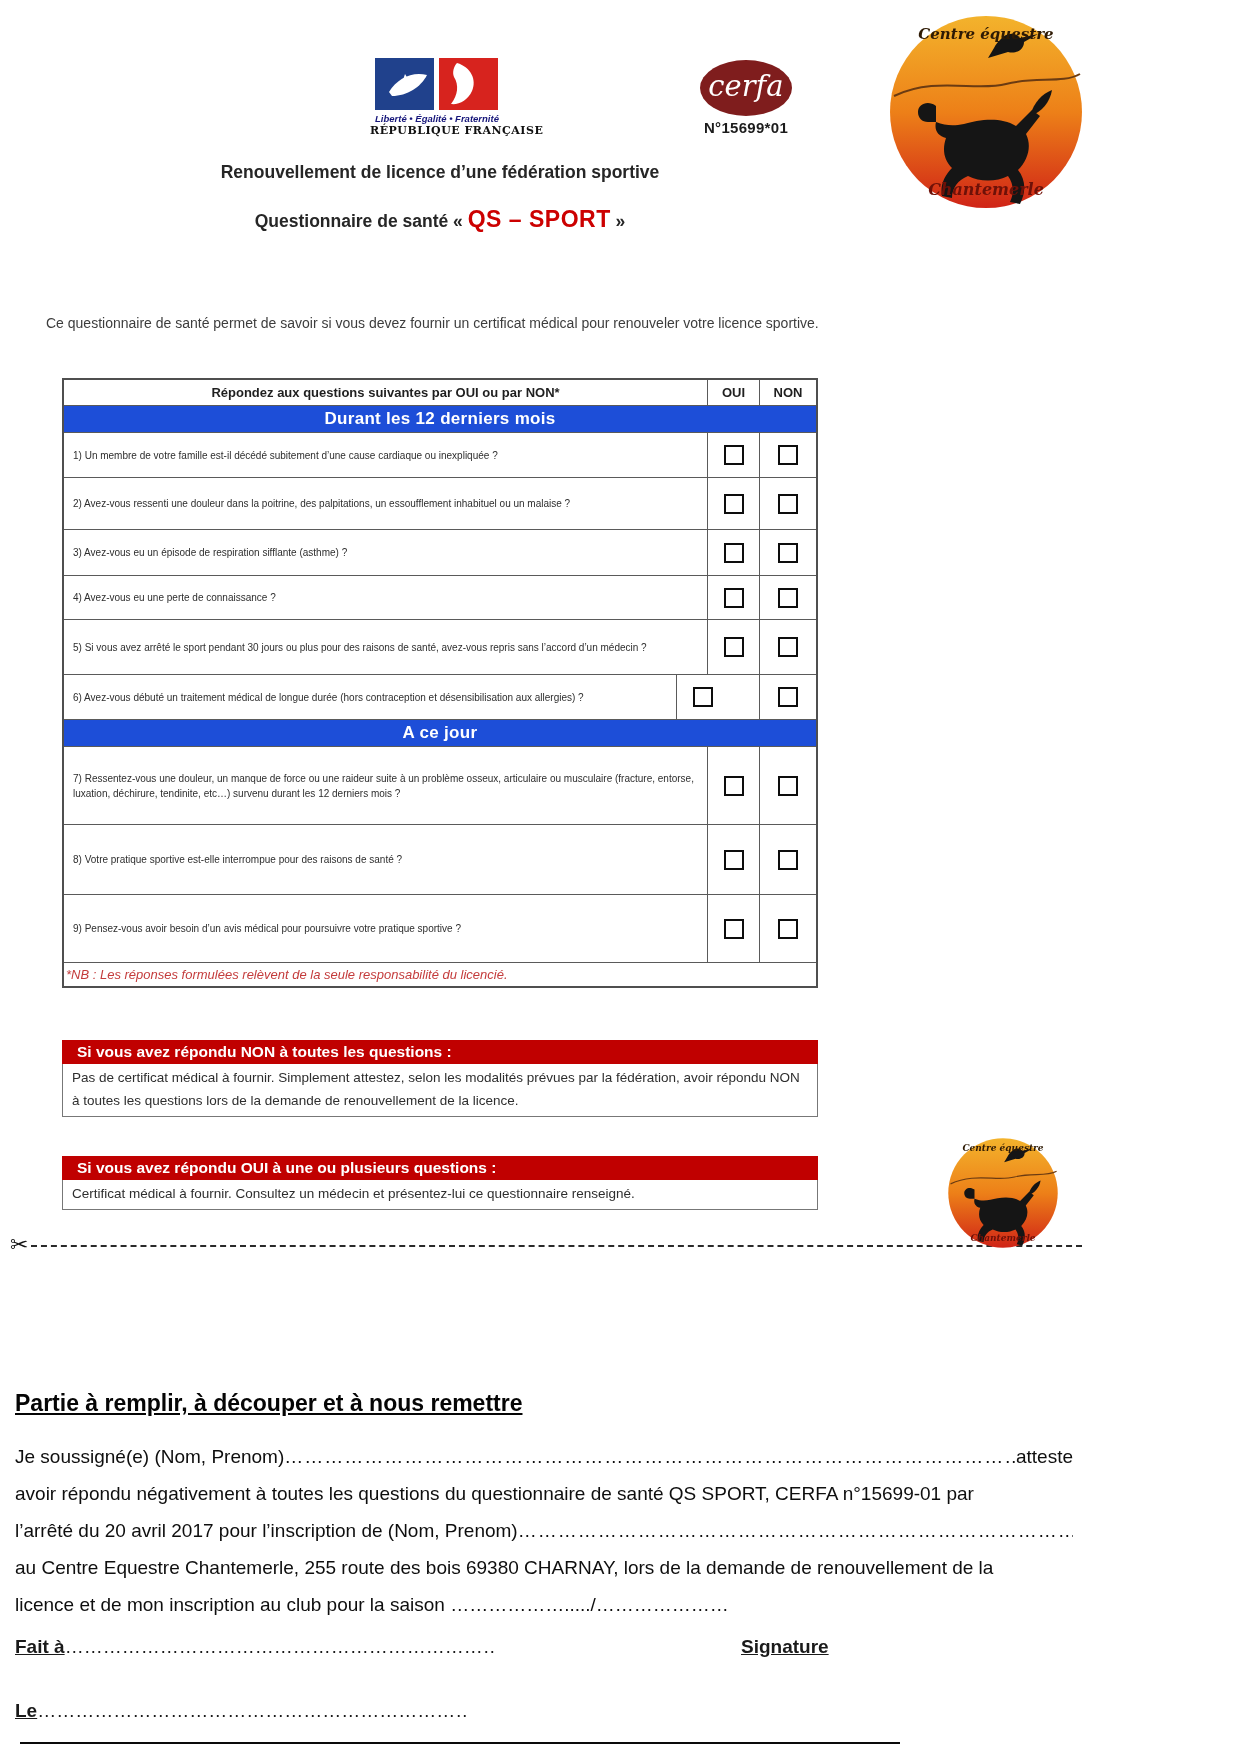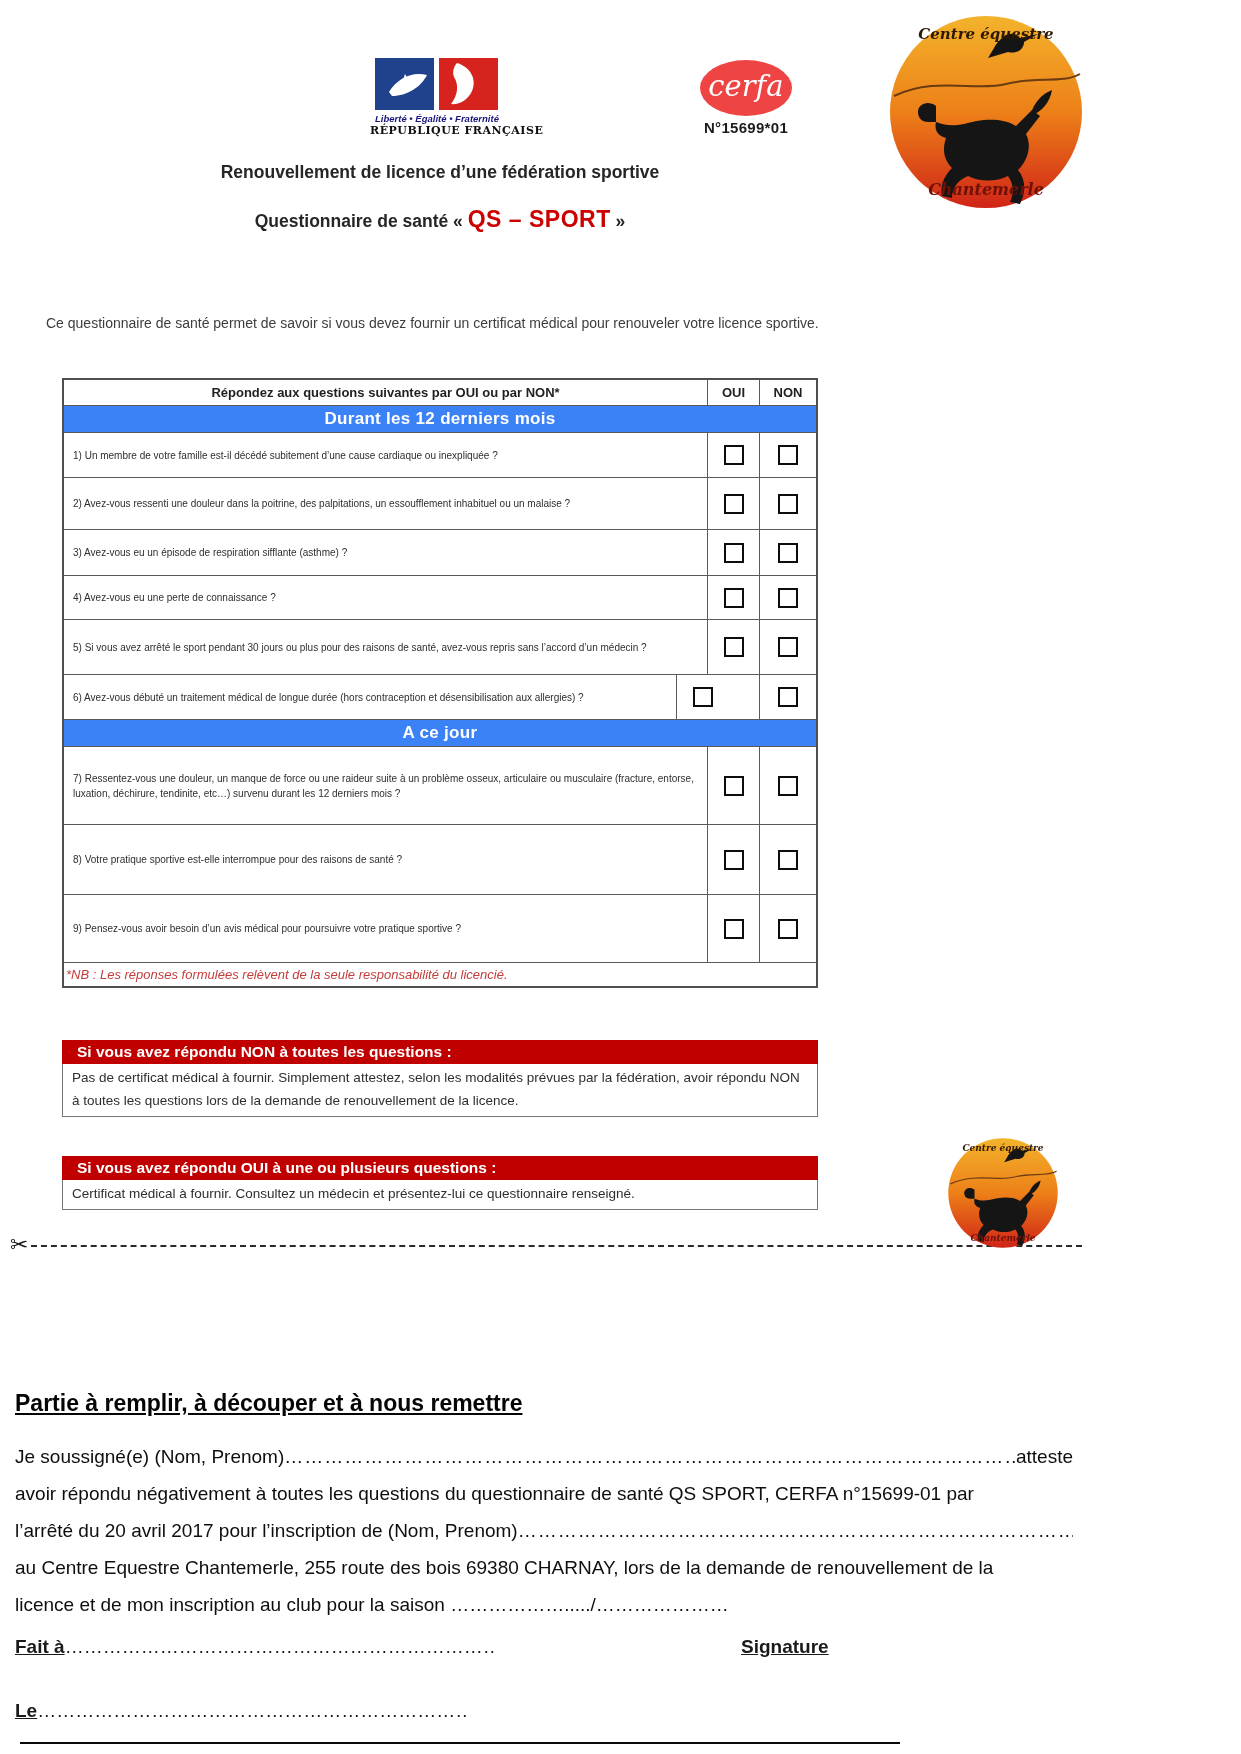--- a/index.html
+++ b/index.html
@@ -8,21 +8,21 @@
 
   
   .gov{position:absolute;left:370px;top:58px;width:134px;text-align:center;}
   .gov svg{width:124px;height:52px;display:block;margin:0 auto;}
   .gov-motto{font-family:Liberation Sans, sans-serif;font-style:italic;font-weight:bold;
              font-size:9.5px;color:#16167a;margin-top:3px;white-space:nowrap;}
   .gov-name{font-family:"DejaVu Serif",serif;font-weight:bold;font-size:11px;color:#111;
             letter-spacing:0.5px;white-space:nowrap;}
 
   .cerfa{position:absolute;left:698px;top:60px;width:96px;text-align:center;}
-  .cerfa-oval{width:92px;height:56px;background:#ef4444;border-radius:50%;color:#fff;
+  .cerfa-oval{width:92px;height:56px;background:#7f1d1d;border-radius:50%;color:#fff;
               font-family:"DejaVu Serif",serif;font-style:italic;font-size:29px;
               line-height:52px;text-align:center;margin:0 auto;}
   .cerfa-num{font-size:15px;color:#1c1c1c;margin-top:3px;font-weight:600;letter-spacing:0.3px;}
 
   .club-logo{position:absolute;}
   .club-logo svg{width:100%;height:100%;display:block;}
   .club-logo .logo-top,.club-logo .logo-bottom{position:absolute;width:100%;text-align:center;
       font-family:"DejaVu Serif",serif;font-style:italic;font-weight:bold;pointer-events:none;}
   .logo-lg{left:886px;top:12px;width:200px;height:200px;}
   .logo-lg .logo-top{top:13px;font-size:15px;color:#2e1a04;}
@@ -43,21 +43,21 @@
   .qtable{position:absolute;left:62px;top:378px;width:756px;border:2px solid #4f4f4f;box-sizing:border-box;}
   .trow{display:flex;border-top:1px solid #5a5a5a;box-sizing:border-box;}
   .trow:first-child{border-top:none;}
   .qcell{flex:1;padding:4px 9px;font-size:10px;color:#2e2e2e;line-height:1.5;
          display:flex;align-items:center;box-sizing:border-box;}
   .thead{min-height:25px;}
   .thead .qcell{justify-content:center;font-weight:700;font-size:13px;color:#1f1f1f;padding:2px;}
   .ccell{width:52px;border-left:1px solid #5a5a5a;display:flex;align-items:center;
          justify-content:center;box-sizing:border-box;font-weight:700;font-size:13px;color:#1f1f1f;}
   .ccell.non{width:57px;}
-  .band{background:#3b82f6;color:#fff;font-weight:700;font-size:17px;text-align:center;
+  .band{background:#1d4ed8;color:#fff;font-weight:700;font-size:17px;text-align:center;
         border-top:1px solid #5a5a5a;padding:3px 0;letter-spacing:0.3px;}
   .checkbox{width:16px;height:16px;border:2.5px solid #0d0d0d;background:#fff;display:inline-block;}
   .nbrow{border-top:1px solid #5a5a5a;font-size:13px;font-style:italic;
          color:#C43C3C;padding:4px 2px;}
 
   
   .banner{position:absolute;left:62px;width:756px;box-sizing:border-box;}
   .banner-title{background:#C00000;color:#fff;font-weight:700;font-size:15.5px;padding:3px 15px;}
   .banner-body{border:1px solid #777;border-top:none;font-size:13.5px;color:#2e2e2e;
                padding:3px 9px;line-height:1.7;background:#fff;}

